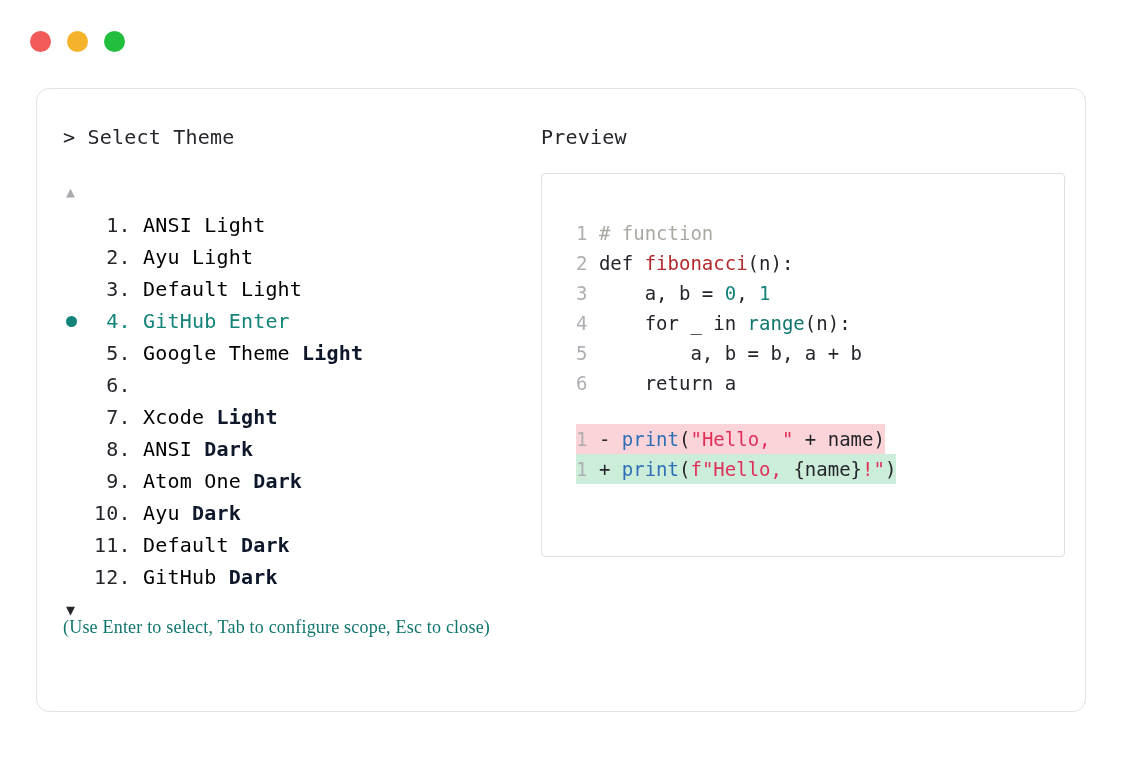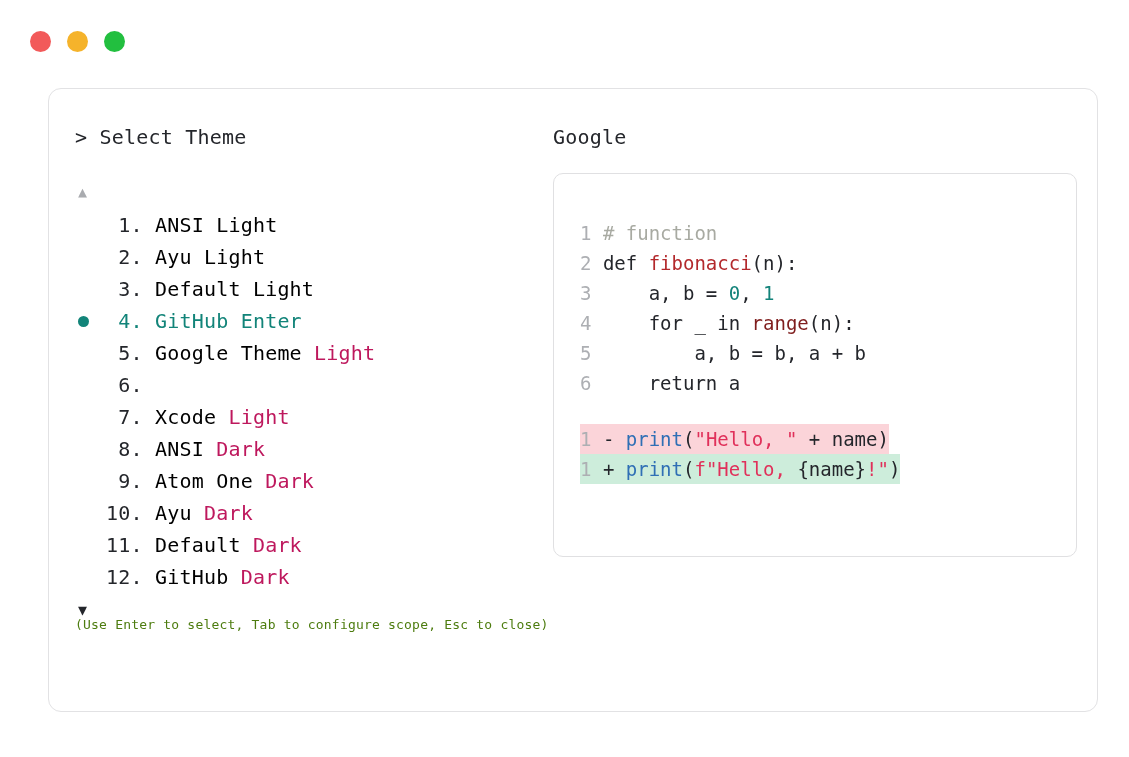--- a/index.html
+++ b/index.html
@@ -24,21 +24,21 @@
   }
   .light {
     width: 21px;
     height: 21px;
     border-radius: 50%;
   }
 
   
   .card {
     position: absolute;
-    left: 48px;
+    left: 36px;
     top: 88px;
     width: 1050px;
     height: 624px;
     box-sizing: border-box;
     border: 1px solid #e2e2e4;
     border-radius: 13px;
     background: #ffffff;
   }
 
   .card-inner {
@@ -125,98 +125,100 @@
   .theme-row.selected .bullet { display: block; }
 
   .theme-index {
     color: #24262b;
     white-space: pre;
   }
   .theme-name {
     color: #000000;
   }
   .theme-variant {
-    color: #be185d;
+    color: #0f172a;
+    font-weight: bold;
   }
   .theme-row.selected .theme-index,
   .theme-row.selected .theme-name,
   .theme-row.selected .theme-variant {
     color: #128479;
   }
 
   
   .preview-col {
     position: absolute;
     left: 478px;
     top: -8px;
     width: 524px;
   }
   .preview-box {
     box-sizing: border-box;
     width: 524px;
     height: 384px;
     border: 1px solid #e0e0e2;
-    border-radius: 10px;
+    border-radius: 4px;
     background: #ffffff;
-    padding: 44px 0 0 8px;
+    padding: 44px 0 0 16px;
     overflow: hidden;
   }
   .code-block {
     font-size: 19px;
     line-height: 30px;
     white-space: pre;
     padding-left: 18px;
   }
   .code-line {
     display: block;
     white-space: pre;
     width: max-content;
   }
   .ln {
     color: #adafb3;
   }
   .tok-plain   { color: #24262b; }
   .tok-comment { color: #a8aaa2; }
   .tok-fn      { color: #b3292c; }
   .tok-num     { color: #13837a; }
-  .tok-builtin { color: #7f1d1d; }
+  .tok-builtin { color: #0f766e; }
   .tok-call    { color: #2f6fb5; }
   .tok-str     { color: #e0305a; }
   .tok-punct   { color: #24262b; }
 
   .diff-gap { height: 26px; }
   .code-line.diff-del { background: #fbd4d9; }
   .code-line.diff-add { background: #cdeddb; }
 
   
   .hint {
     position: absolute;
     left: 0;
     top: 492px;
-    font-size: 13px;
-    letter-spacing: 0.2px;
-    color: #4d7c0f;
-    white-space: pre;
+    font-size: 18px;
+    letter-spacing: 0.2px;
+    color: #0f766e;
+    white-space: pre;
+    font-family: Liberation Serif, serif;
   }
 </style>
 </head>
 <body>
 
 <div class="traffic-lights">
   <div class="light" style="background: rgb(242, 90, 90);"></div>
   <div class="light" style="background: rgb(245, 179, 43);"></div>
   <div class="light" style="background: rgb(34, 191, 63);"></div>
 </div>
 
 <div class="card">
   <div class="card-inner">
 
     <div class="headings">
       <div class="prompt-title">&gt; Select Theme</div>
-      <div class="preview-title">Google</div>
+      <div class="preview-title">Preview</div>
     </div>
 
     <div class="columns">
 
       <div class="theme-col">
         <div class="scroll-arrow up">▲</div>
         <div class="theme-list">
             <div class="theme-row"><span class="bullet-cell"></span><span class="theme-index"> 1. </span><span class="theme-name">ANSI Light</span></div>
             <div class="theme-row"><span class="bullet-cell"></span><span class="theme-index"> 2. </span><span class="theme-name">Ayu Light</span></div>
             <div class="theme-row"><span class="bullet-cell"></span><span class="theme-index"> 3. </span><span class="theme-name">Default Light</span></div>

